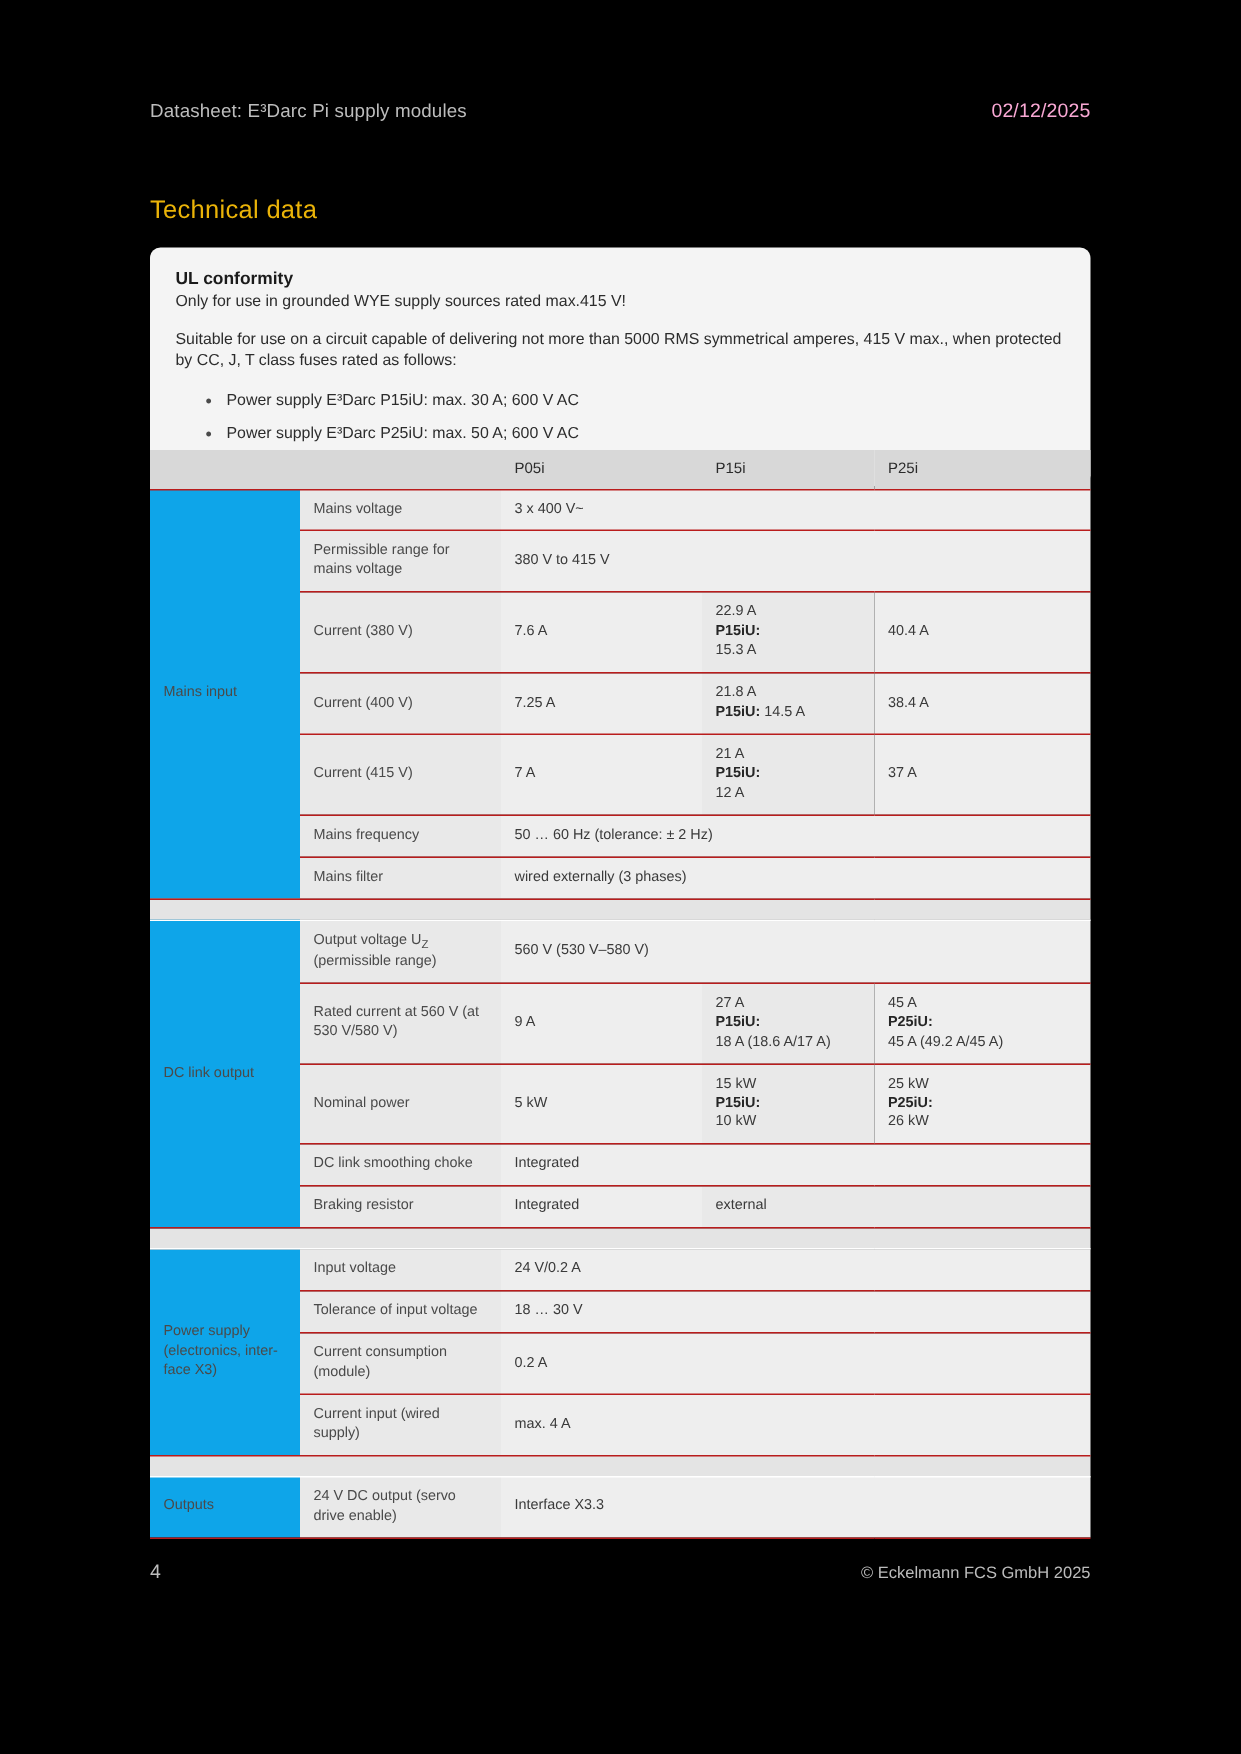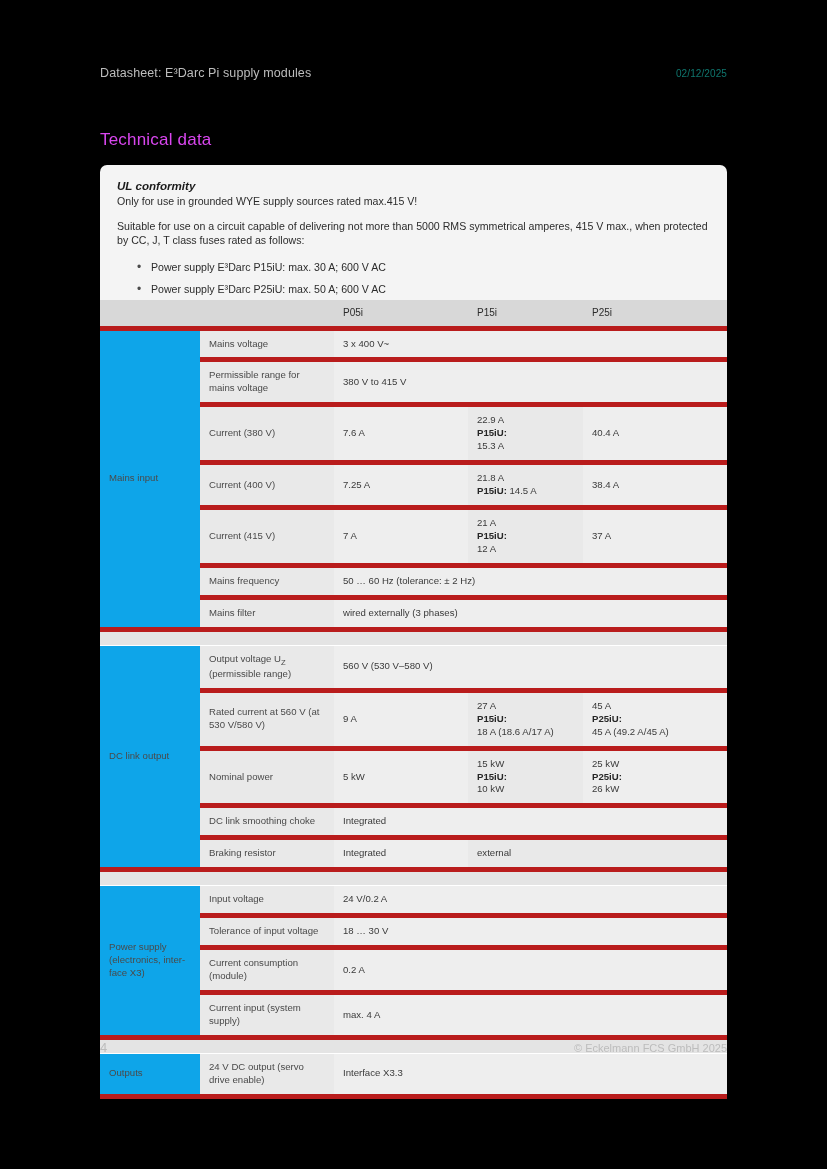--- a/index.html
+++ b/index.html
@@ -27,28 +27,28 @@
     top: 66px;
     width: 627px;
     display: flex;
     justify-content: space-between;
     align-items: baseline;
     color: #b9b9b9;
     font-size: 12.5px;
     letter-spacing: 0.1px;
   }
   .header .title { color: #bdbdbd; }
-  .header .date { color: #0f766e; font-size: 10px; }
+  .header .date { color: #f9a8d4; font-size: 13px; }
 
   
   .section-heading {
     position: absolute;
     left: 100px;
     top: 130px;
-    color: #d946ef;
+    color: #eab308;
     font-size: 17px;
     letter-spacing: 0.2px;
   }
 
   
   .notice {
     position: absolute;
     left: 100px;
     top: 165px;
     width: 627px;
@@ -56,21 +56,20 @@
     border-radius: 7px;
     box-sizing: border-box;
     padding: 14px 17px 16px 17px;
     color: #2a2a2a;
   }
   .notice h3 {
     margin: 0 0 2px 0;
     font-size: 11.6px;
     font-weight: bold;
     color: #1b1b1b;
-    font-style: italic;
   }
   .notice p {
     margin: 0 0 10px 0;
     font-size: 10.6px;
     line-height: 1.38;
     color: #2c2c2c;
   }
   .notice p.last { margin-bottom: 9px; }
   .notice ul {
     margin: 12px;
@@ -101,21 +100,21 @@
     top: 300px;
     width: 627px;
     border-collapse: collapse;
     table-layout: fixed;
     font-size: 9.6px;
     color: #333333;
   }
   .tbl td {
     vertical-align: middle;
     padding: 7px 9px;
-    border-bottom: 5px solid #b91c1c;
+    border-bottom: 1px solid #b91c1c;
     line-height: 1.35;
   }
   .col-a { width: 100px; }
   .col-b { width: 134px; }
   .col-c { width: 134px; }
   .col-d { width: 115px; }
   .col-e { width: 144px; }
 
   .hdr td {
     background: #d8d8d8;
@@ -311,21 +310,21 @@
       </tr>
       <tr>
         <td class="sublabel">Tolerance of input voltage</td>
         <td class="val" colspan="3">18 … 30 V</td>
       </tr>
       <tr>
         <td class="sublabel">Current consumption (module)</td>
         <td class="val" colspan="3">0.2 A</td>
       </tr>
       <tr>
-        <td class="sublabel">Current input (system supply)</td>
+        <td class="sublabel">Current input (wired supply)</td>
         <td class="val" colspan="3">max. 4 A</td>
       </tr>
 
       <tr class="spacer">
         <td></td>
         <td colspan="4"></td>
       </tr>
 
       <tr>
         <td class="rowlabel">Outputs</td>

